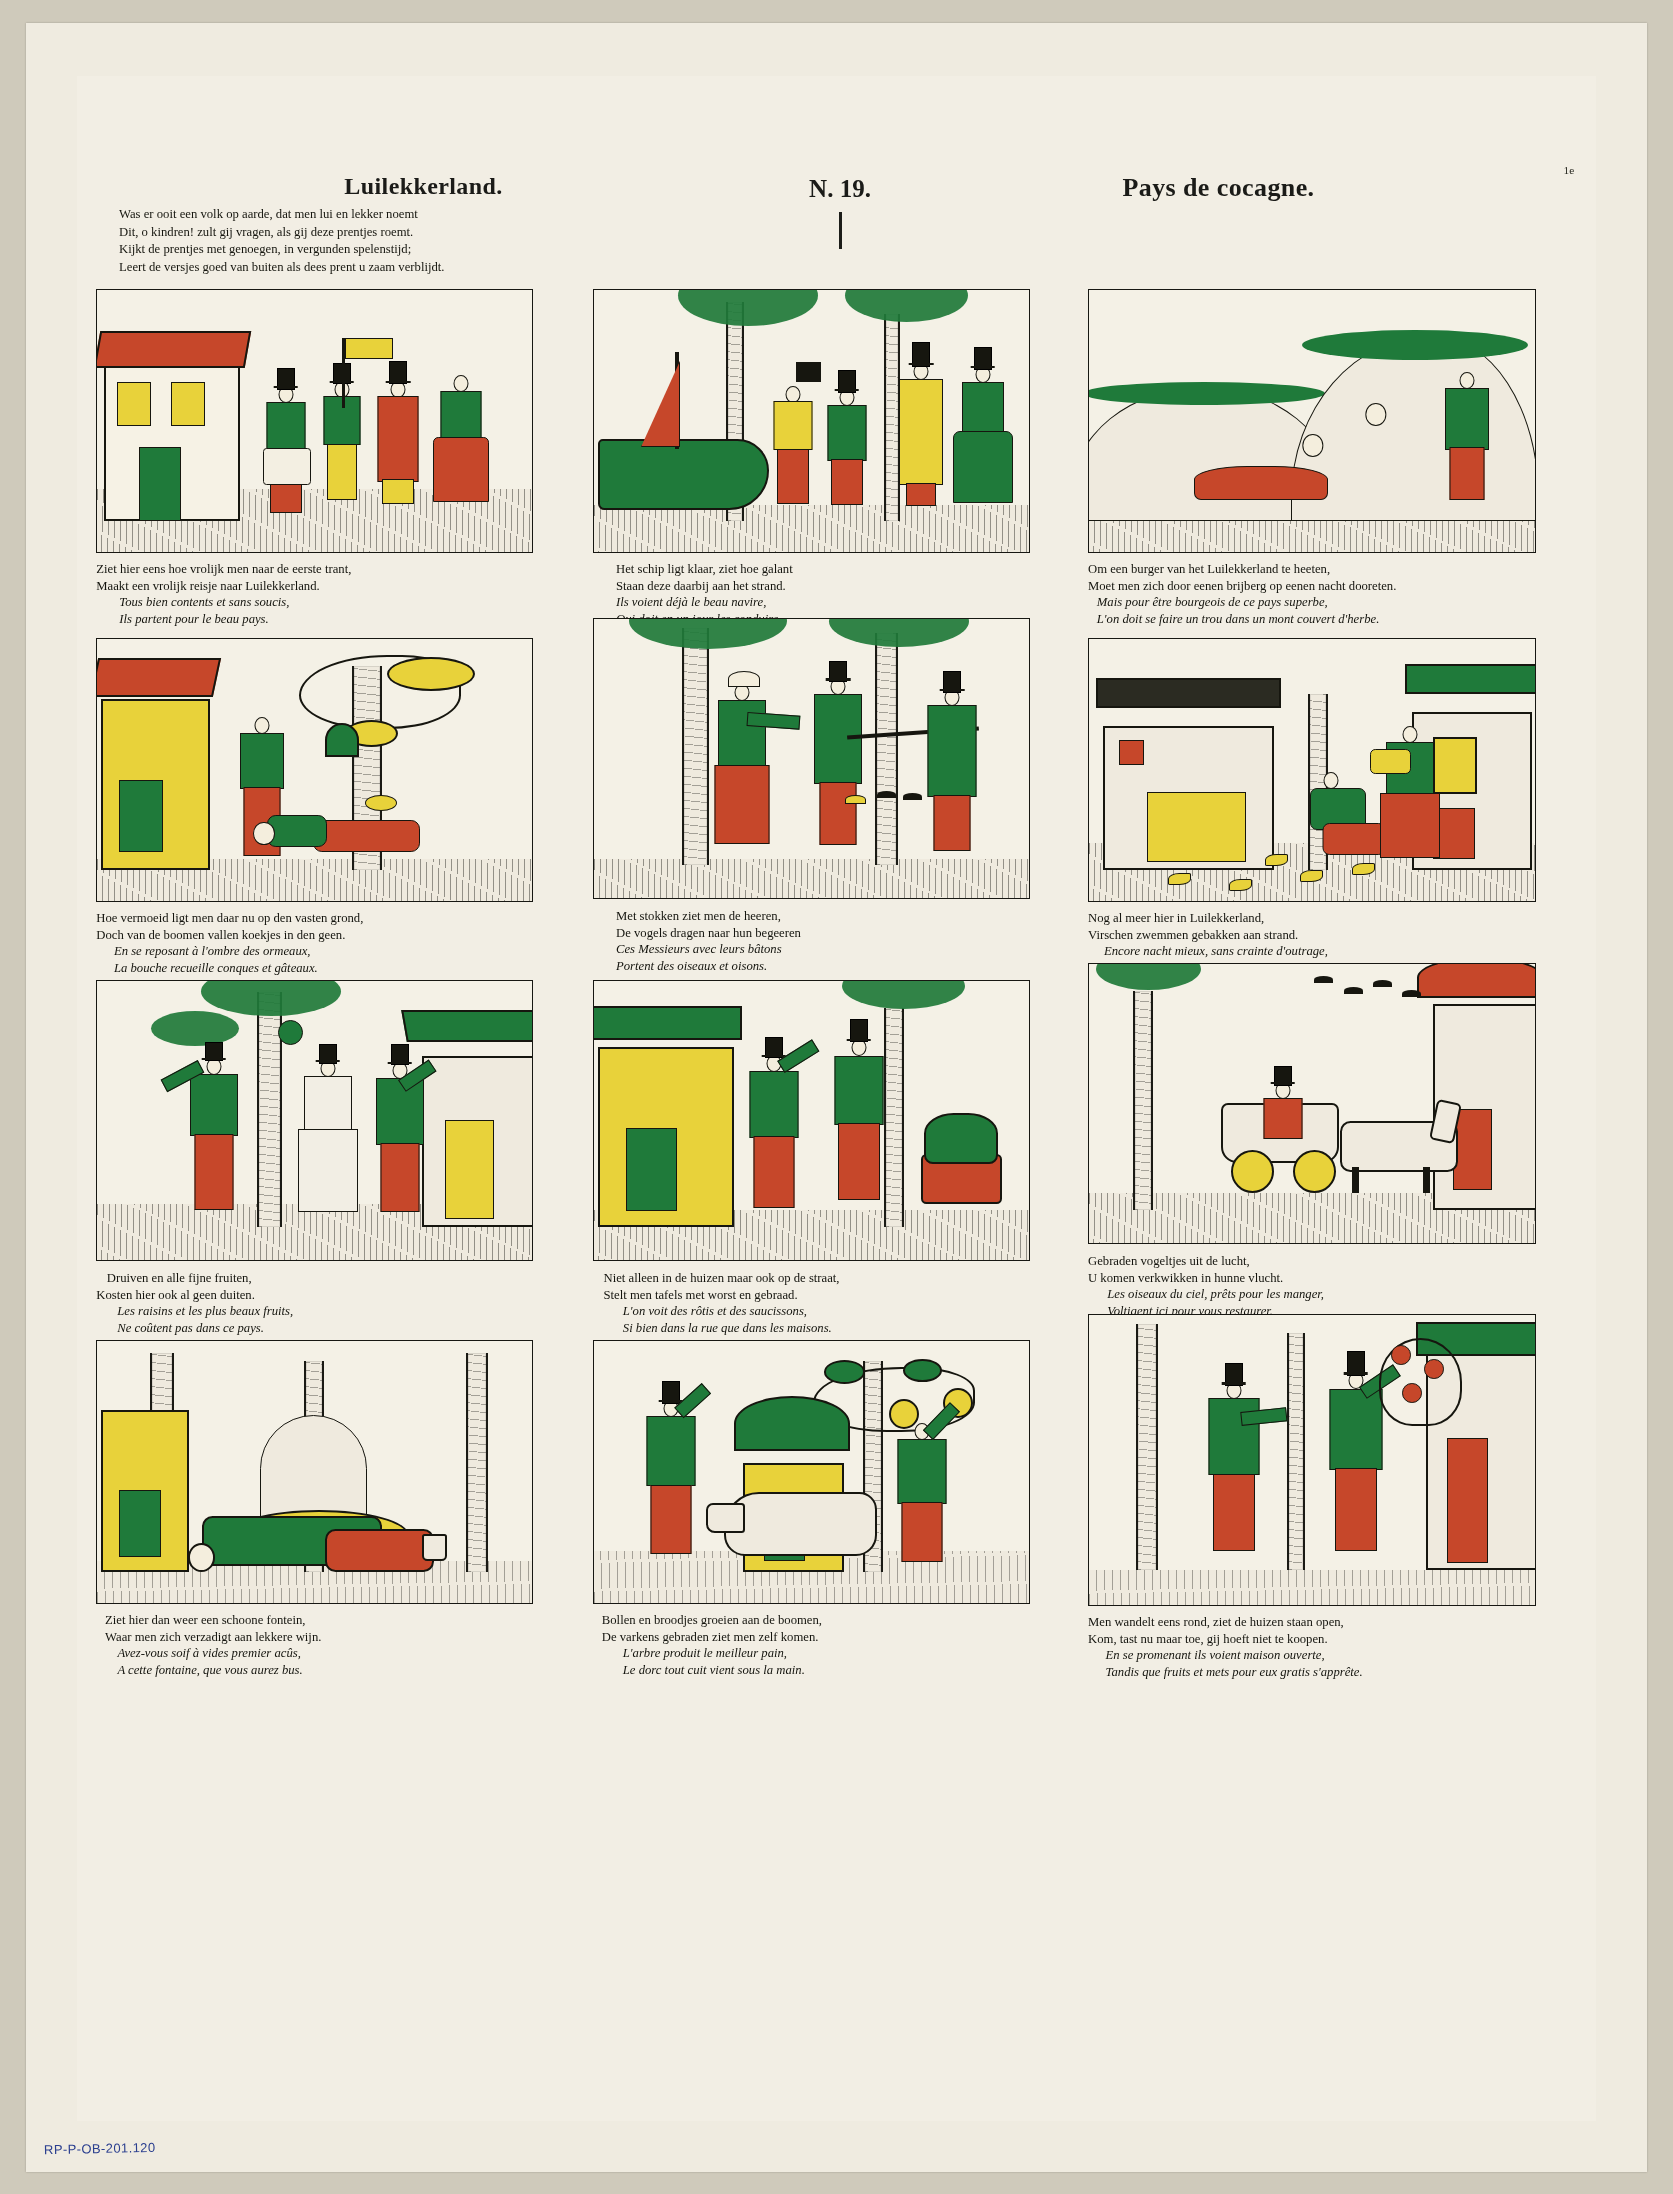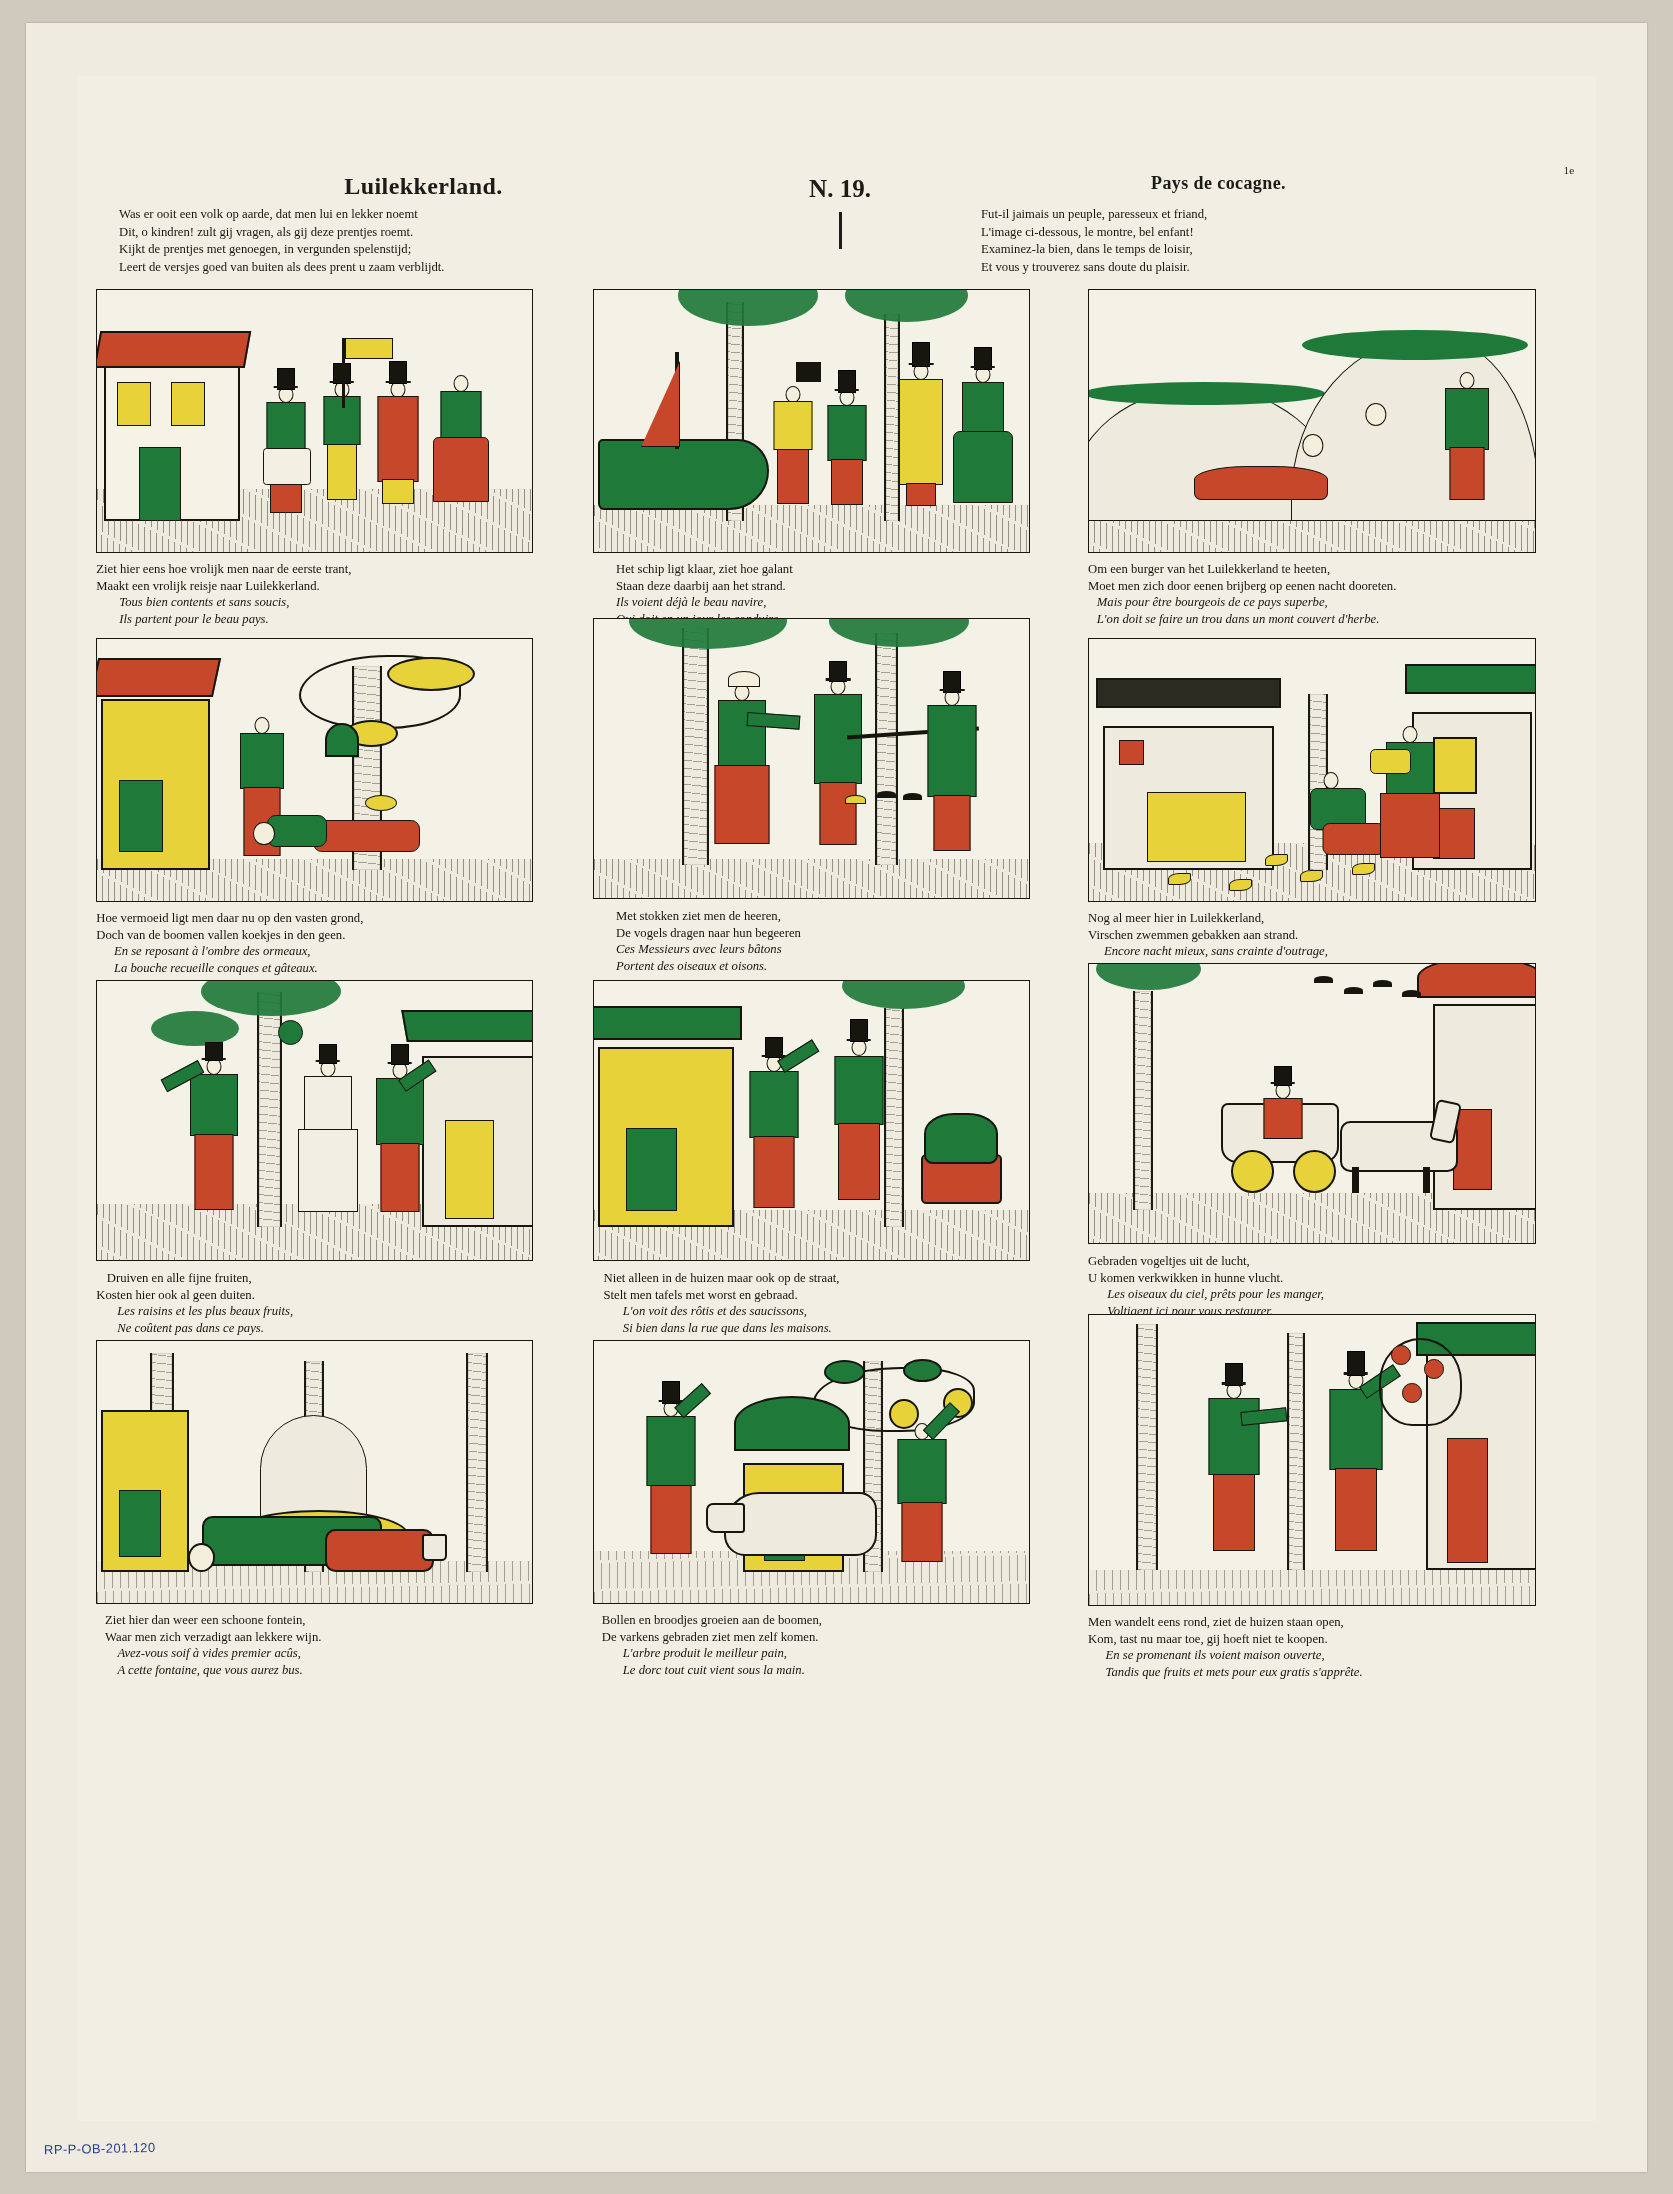--- a/index.html
+++ b/index.html
@@ -26,21 +26,21 @@
   .header{
     position:absolute;left:35px;top:97px;width:1457px;height:97px;
   }
   .hdr-title-nl{
     position:absolute;left:127px;top:0;width:369px;
     font-weight:bold;font-size:24px;color:#1b1b18;text-align:center;
     letter-spacing:0.4px;
   }
   .hdr-title-fr{
     position:absolute;left:922px;top:0;width:369px;
-    font-weight:bold;font-size:18px;color:#1b1b18;text-align:center;
+    font-weight:bold;font-size:26px;color:#1b1b18;text-align:center;
     letter-spacing:0.4px;
   }
   .hdr-num{
     position:absolute;left:614px;top:1.8px;width:228px;
     font-weight:bold;font-size:25px;color:#1b1b18;text-align:center;
   }
   .hdr-rule{
     position:absolute;left:727px;top:39px;width:2.6px;height:37px;background:#1d1d19;
   }
   .verse{
@@ -192,26 +192,20 @@
       <div class="hdr-rule"></div>
       <div class="hdr-title-fr">Pays de cocagne.</div>
 
       <div class="hdr-verse-nl verse">
         <div>Was er ooit een volk op aarde, dat men lui en lekker noemt</div>
         <div>Dit, o kindren! zult gij vragen, als gij deze prentjes roemt.</div>
         <div>Kijkt de prentjes met genoegen, in vergunden spelenstijd;</div>
         <div>Leert de versjes goed van buiten als dees prent u zaam verblijdt.</div>
       </div>
 
-      <div class="hdr-verse-fr verse">
-        <div>Fut-il jaimais un peuple, paresseux et friand,</div>
-        <div>L'image ci-dessous, le montre, bel enfant!</div>
-        <div>Examinez-la bien, dans le temps de loisir,</div>
-        <div>Et vous y trouverez sans doute du plaisir.</div>
-      </div>
       <div class="hdr-corner">1e</div>
     </div>
 
     <div class="grid">
 
       <div class="cell" style="left:19.3px;top:213px;width:446px;height:316px;">
         <div class="frame" style="width:435px;height:262px;">
           <div class="sc">
             <div class="ground"></div>
 

